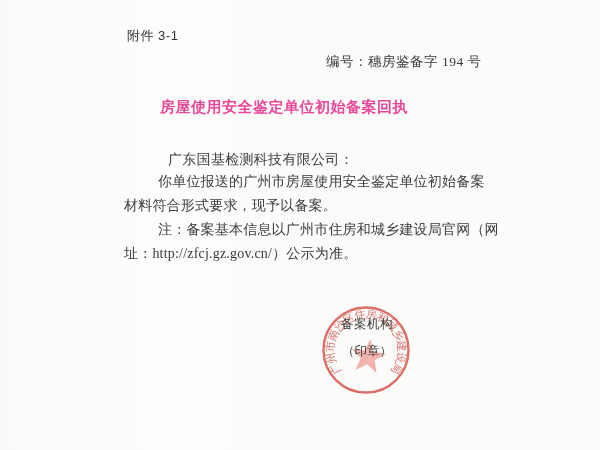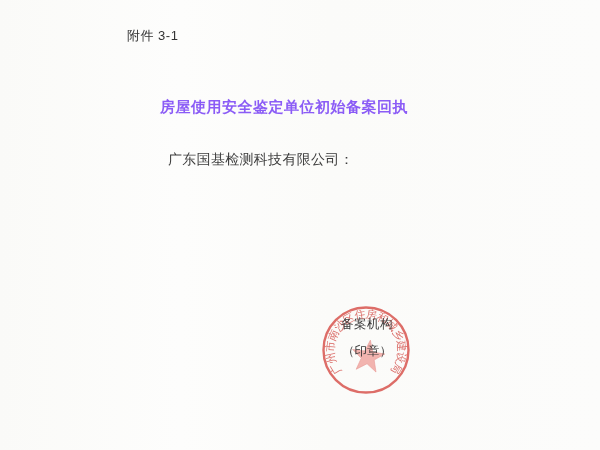--- a/index.html
+++ b/index.html
@@ -40,21 +40,21 @@
   }
   .doc-title {
     position: absolute;
     left: 0;
     top: 98px;
     width: 568px;
     text-align: center;
     font-family: "Liberation Sans", "DejaVu Sans", sans-serif;
     font-size: 15px;
     font-weight: 700;
-    color: #8b5cf6;
+    color: #ec4899;
     letter-spacing: 0.5px;
   }
   .recipient {
     position: absolute;
     left: 128px;
     top: 151px;
     font-size: 14px;
     color: #3b3b3b;
     letter-spacing: 0.3px;
     white-space: nowrap;
@@ -117,25 +117,32 @@
     white-space: nowrap;
   }
 </style>
 </head>
 <body>
 
 <div class="page">
 
   <div class="attachment-label">附件 3-1</div>
 
+  <div class="doc-number">编号：穗房鉴备字 194 号</div>
 
   <div class="doc-title">房屋使用安全鉴定单位初始备案回执</div>
 
   <div class="recipient">广东国基检测科技有限公司：</div>
 
+  <div class="body-block">
+    <div class="body-line indent">你单位报送的广州市房屋使用安全鉴定单位初始备案</div>
+    <div class="body-line">材料符合形式要求，现予以备案。</div>
+    <div class="body-line indent">注：备案基本信息以广州市住房和城乡建设局官网（网</div>
+    <div class="body-line">址：http://zfcj.gz.gov.cn/）公示为准。</div>
+  </div>
 
   <svg class="seal-svg" viewBox="0 0 90 90" xmlns="http://www.w3.org/2000/svg">
     <circle cx="45" cy="45" r="42.5" fill="none" stroke-width="2.4" stroke="#db625c"></circle>
     <polygon points="47,35 51,46.5 63.2,46.7 53.5,54.1 57,65.8 47,58.8 37,65.8 40.5,54.1 30.8,46.7 43,46.5" transform="rotate(8 47 52)" stroke-width="0.6" opacity="0.85" stroke="#e4807b" fill="#efa09b"></polygon>
     <defs>
       <path id="sealArc" d="M 22.4 67.6 A 32 32 0 1 1 67.6 67.6" fill="none"></path>
     </defs>
     <text font-size="11" font-family="Liberation Serif, DejaVu Serif, serif" fill="#d96560">
       <textPath href="#sealArc" startOffset="2" textLength="146" lengthAdjust="spacing">广州市南沙区住房和城乡建设局</textPath>
     </text>

